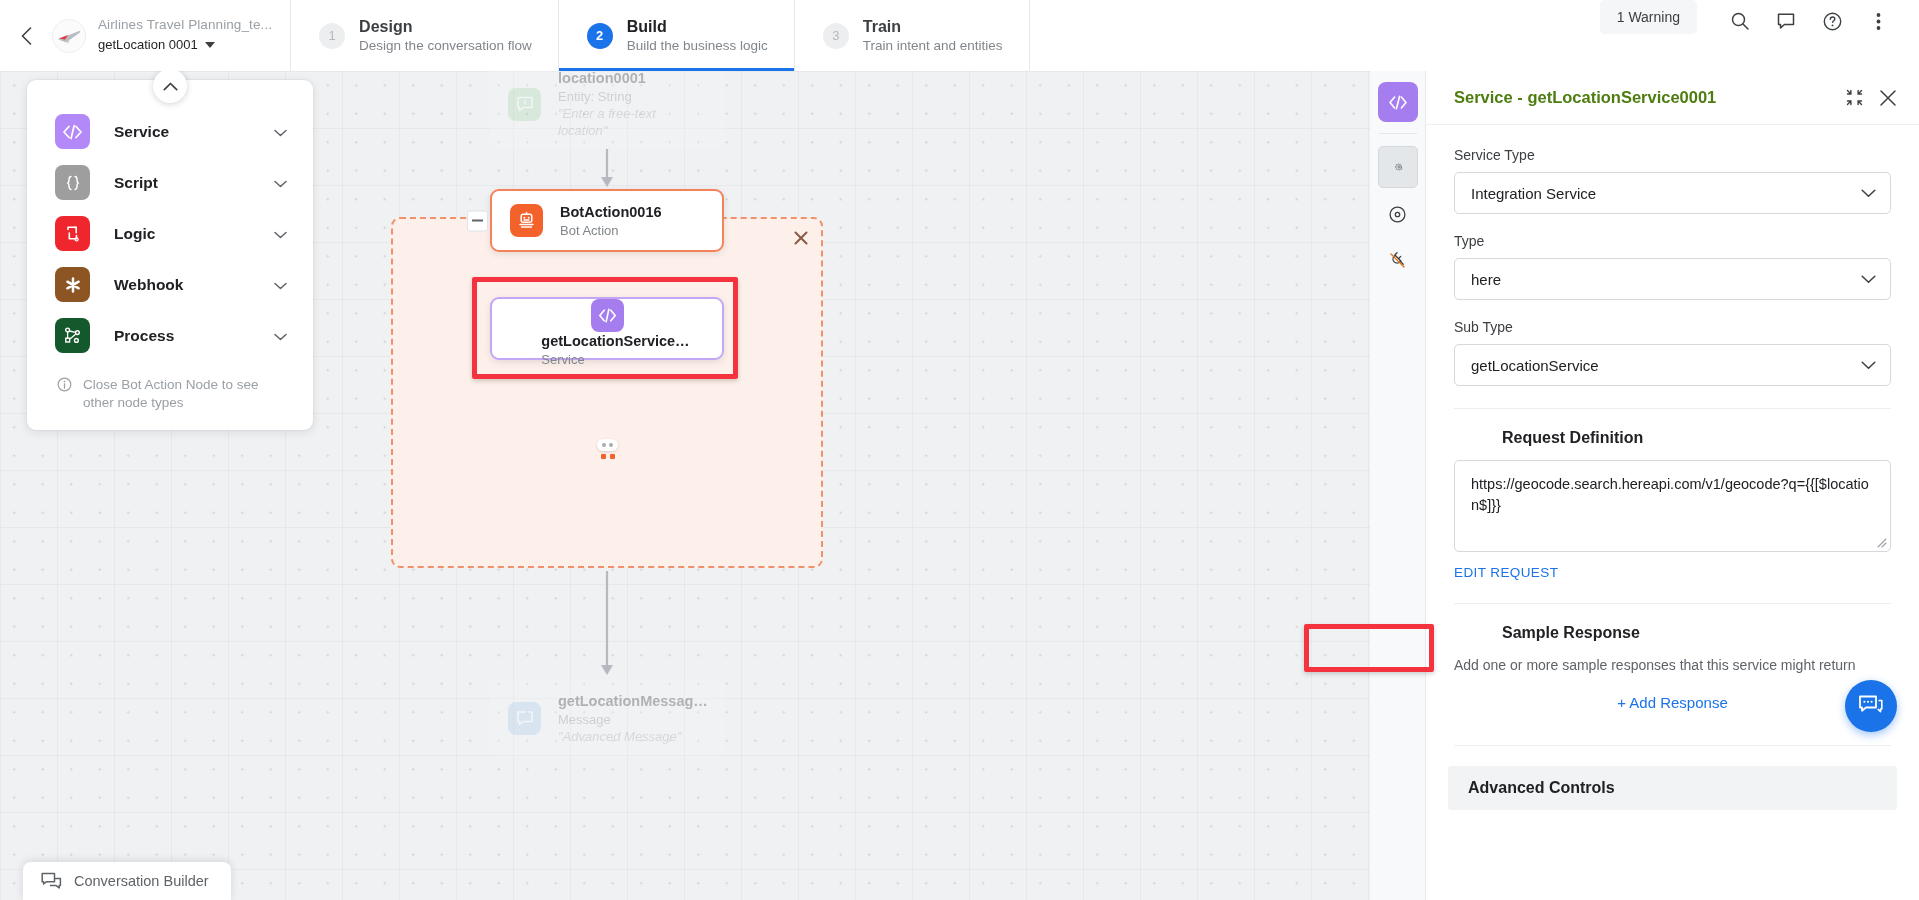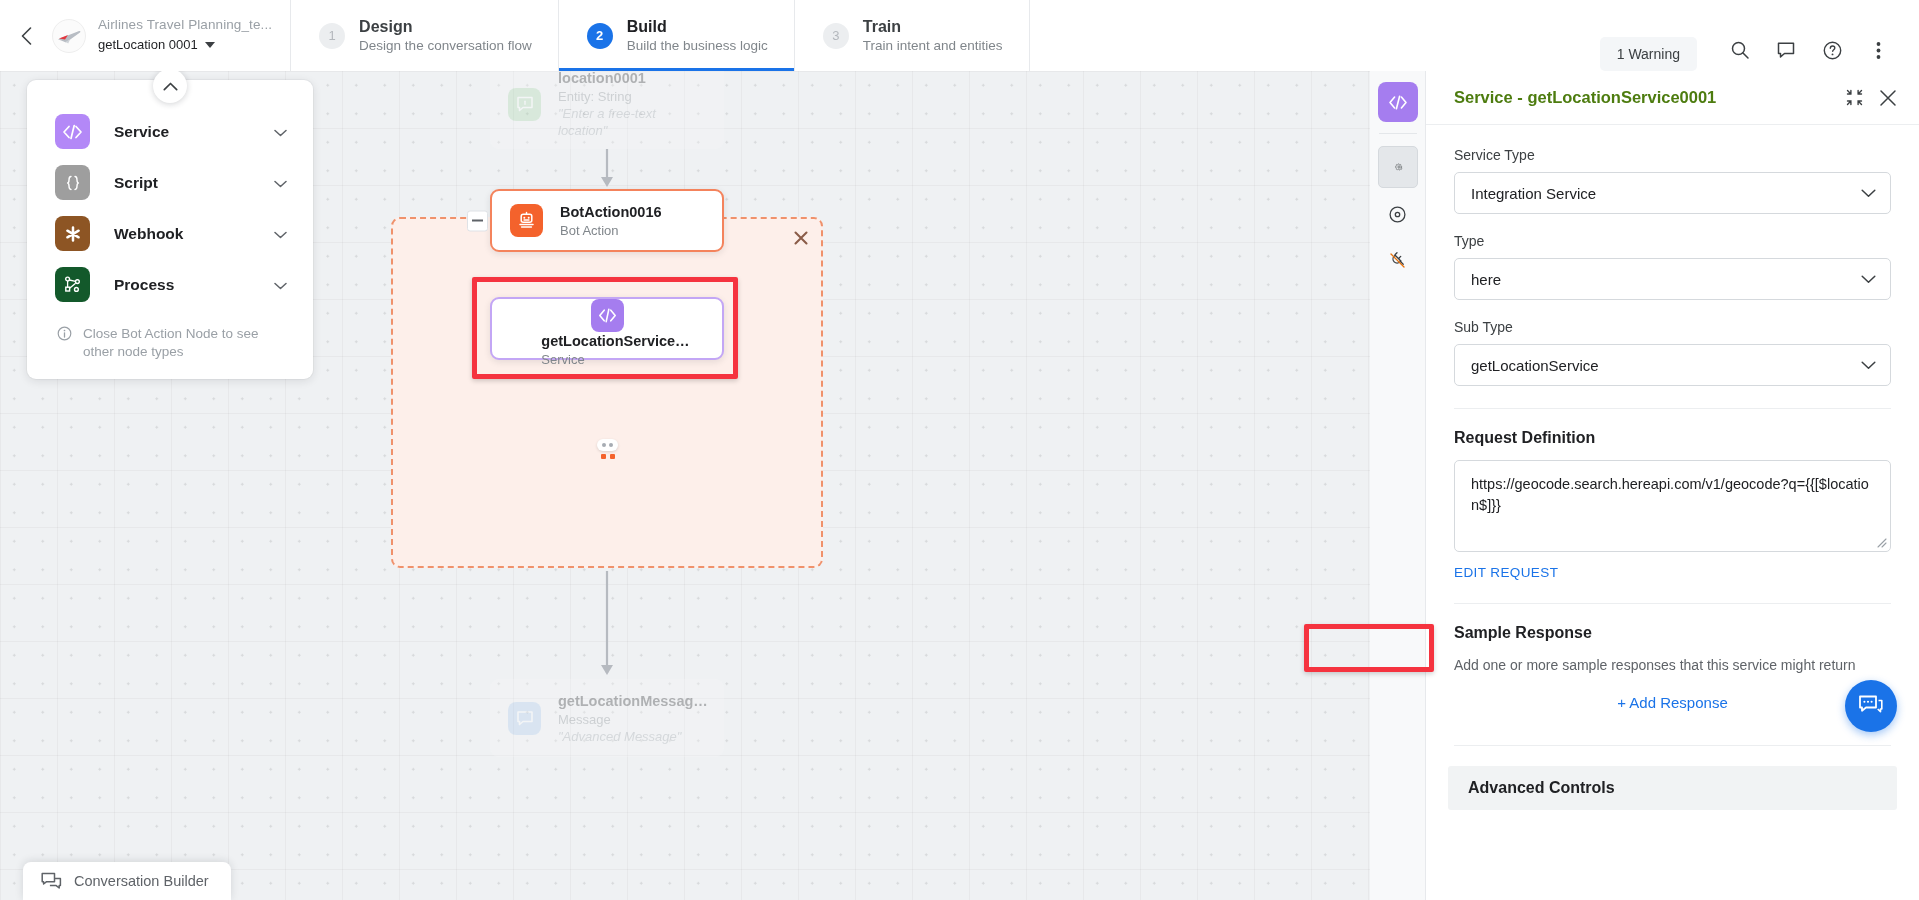--- a/index.html
+++ b/index.html
@@ -55,21 +55,21 @@
   .step.active .step-num { background: #1a73e8; color: #fff; font-weight: 700; }
   .step.active::after {
     content: ""; position: absolute; left: 0; right: 0; bottom: 0; height: 3px; background: #1a73e8;
   }
   .step-txt { display: flex; flex-direction: column; }
   .step-title { font-size: 16px; font-weight: 700; color: #202124; line-height: 20px; }
   .step.dim .step-title { color: #3c4043; }
   .step-desc { font-size: 13.5px; color: #80868b; line-height: 18px; }
 
   .tb-right {
-    margin-left: auto; display: flex; align-items: flex-end; gap: 4px; padding-right: 20px;
+    margin-left: auto; display: flex; align-items: flex-start; gap: 4px; padding-right: 20px;
   }
   .warn-pill {
     background: #f4f6f8; color: #3c4043; font-size: 14px;
     padding: 9px 17px; border-radius: 5px; margin-right: 18px; cursor: pointer;
   }
   .ic-btn {
     width: 42px; height: 42px; border-radius: 50%;
     display: flex; align-items: center; justify-content: center; cursor: pointer;
   }
 
@@ -218,21 +218,21 @@
   .field { margin-bottom: 19px; }
   .field-label { font-size: 14px; color: #3c4043; margin-bottom: 9px; }
   .sel {
     height: 42px; border: 1px solid #d5d9dd; border-radius: 5px;
     display: flex; align-items: center; padding: 0 14px 0 16px;
     font-size: 15px; color: #202124; cursor: pointer; background: #fff;
   }
   .sel svg { margin-left: auto; }
   .hr { height: 1px; background: #eceef0; margin: 22px 0 20px; }
 
-  .sec-title { font-size: 16px; font-weight: 700; color: #202124; margin-bottom: 13px; }
+  .sec-title { font-size: 16px; font-weight: 700; color: #202124; margin-bottom: 13px; margin-left: 48px; }
   .ta {
     border: 1px solid #d5d9dd; border-radius: 5px; padding: 13px 16px;
     height: 92px; font-size: 14.5px; color: #202124; line-height: 21px;
     position: relative; word-break: break-all; cursor: text; background: #fff;
   }
   .ta-grip { position: absolute; right: 3px; bottom: 3px; }
   .link-btn {
     color: #1a73e8; font-size: 13.5px; letter-spacing: .4px;
     margin-top: 13px; cursor: pointer; display: inline-block;
   }
@@ -457,20 +457,36 @@
           </svg>
         </div>
         <div class="pal-label">Script</div>
         <span class="pal-caret">
           <svg width="13" height="8" viewBox="0 0 13 8">
               <path d="M1 1.5l5.5 5 5.5-5" stroke="#5f6368" stroke-width="1.5" fill="none" stroke-linecap="round" stroke-linejoin="round"></path>
             </svg>
         </span>
       </div>
 
+      <div class="pal-item">
+        <div class="pal-ico" style="background:#f0262e">
+          <svg width="19" height="19" viewBox="0 0 19 19">
+            <path d="M5 5.5V3.2h8.2v5.5" stroke="#fff" stroke-width="1.6" fill="none" stroke-linecap="round" stroke-linejoin="round"></path>
+            <path d="M11.6 2l2.2 1.3-2.2 1.3" fill="#fff"></path>
+            <path d="M13.5 11.5v3.3H6.3V9" stroke="#fff" stroke-width="1.6" fill="none" stroke-linecap="round" stroke-linejoin="round"></path>
+            <circle cx="13.6" cy="15.4" r="1.5" fill="none" stroke="#fff" stroke-width="1.3"></circle>
+          </svg>
+        </div>
+        <div class="pal-label">Logic</div>
+        <span class="pal-caret">
+          <svg width="13" height="8" viewBox="0 0 13 8">
+              <path d="M1 1.5l5.5 5 5.5-5" stroke="#5f6368" stroke-width="1.5" fill="none" stroke-linecap="round" stroke-linejoin="round"></path>
+            </svg>
+        </span>
+      </div>
 
       <div class="pal-item">
         <div class="pal-ico" style="background:#8d5524">
           <svg width="20" height="20" viewBox="0 0 20 20">
             <g stroke="#fff" stroke-width="2.5" stroke-linecap="round">
               <path d="M10 3.5v13M4.4 6.7l11.2 6.6M15.6 6.7L4.4 13.3"></path>
             </g>
           </svg>
         </div>
         <div class="pal-label">Webhook</div>

